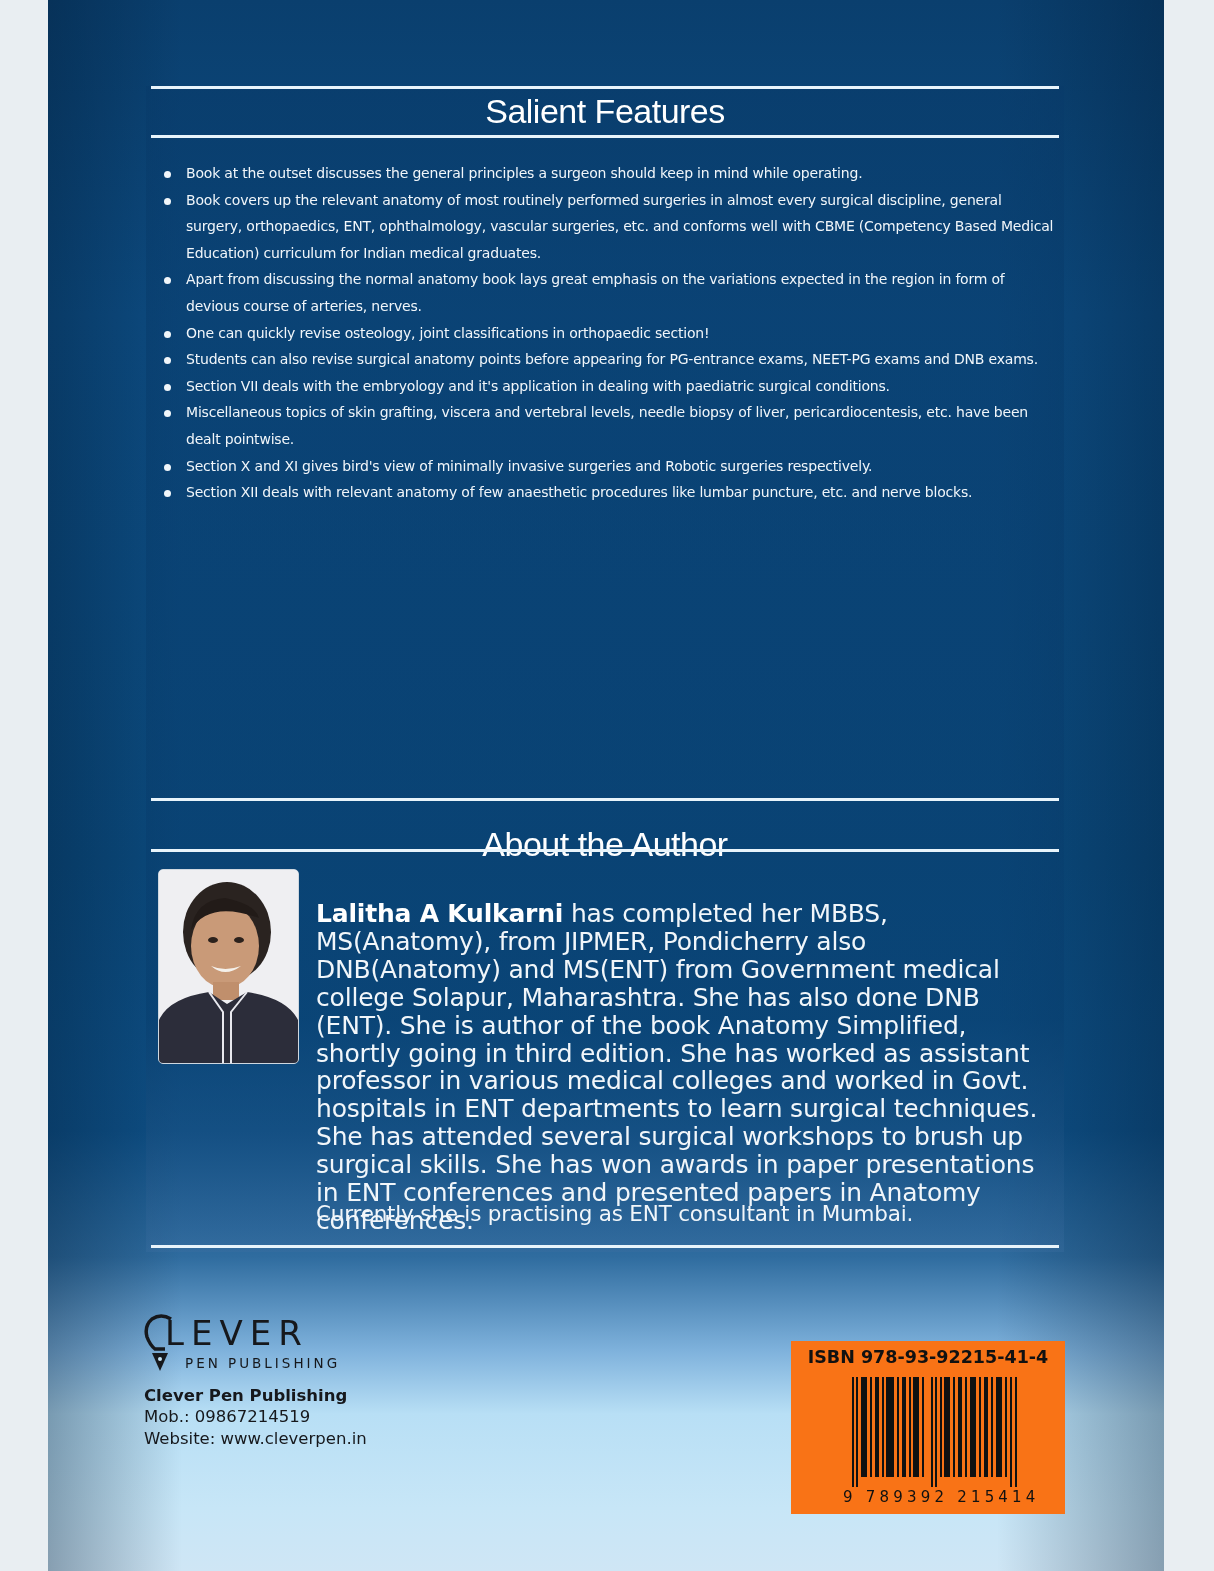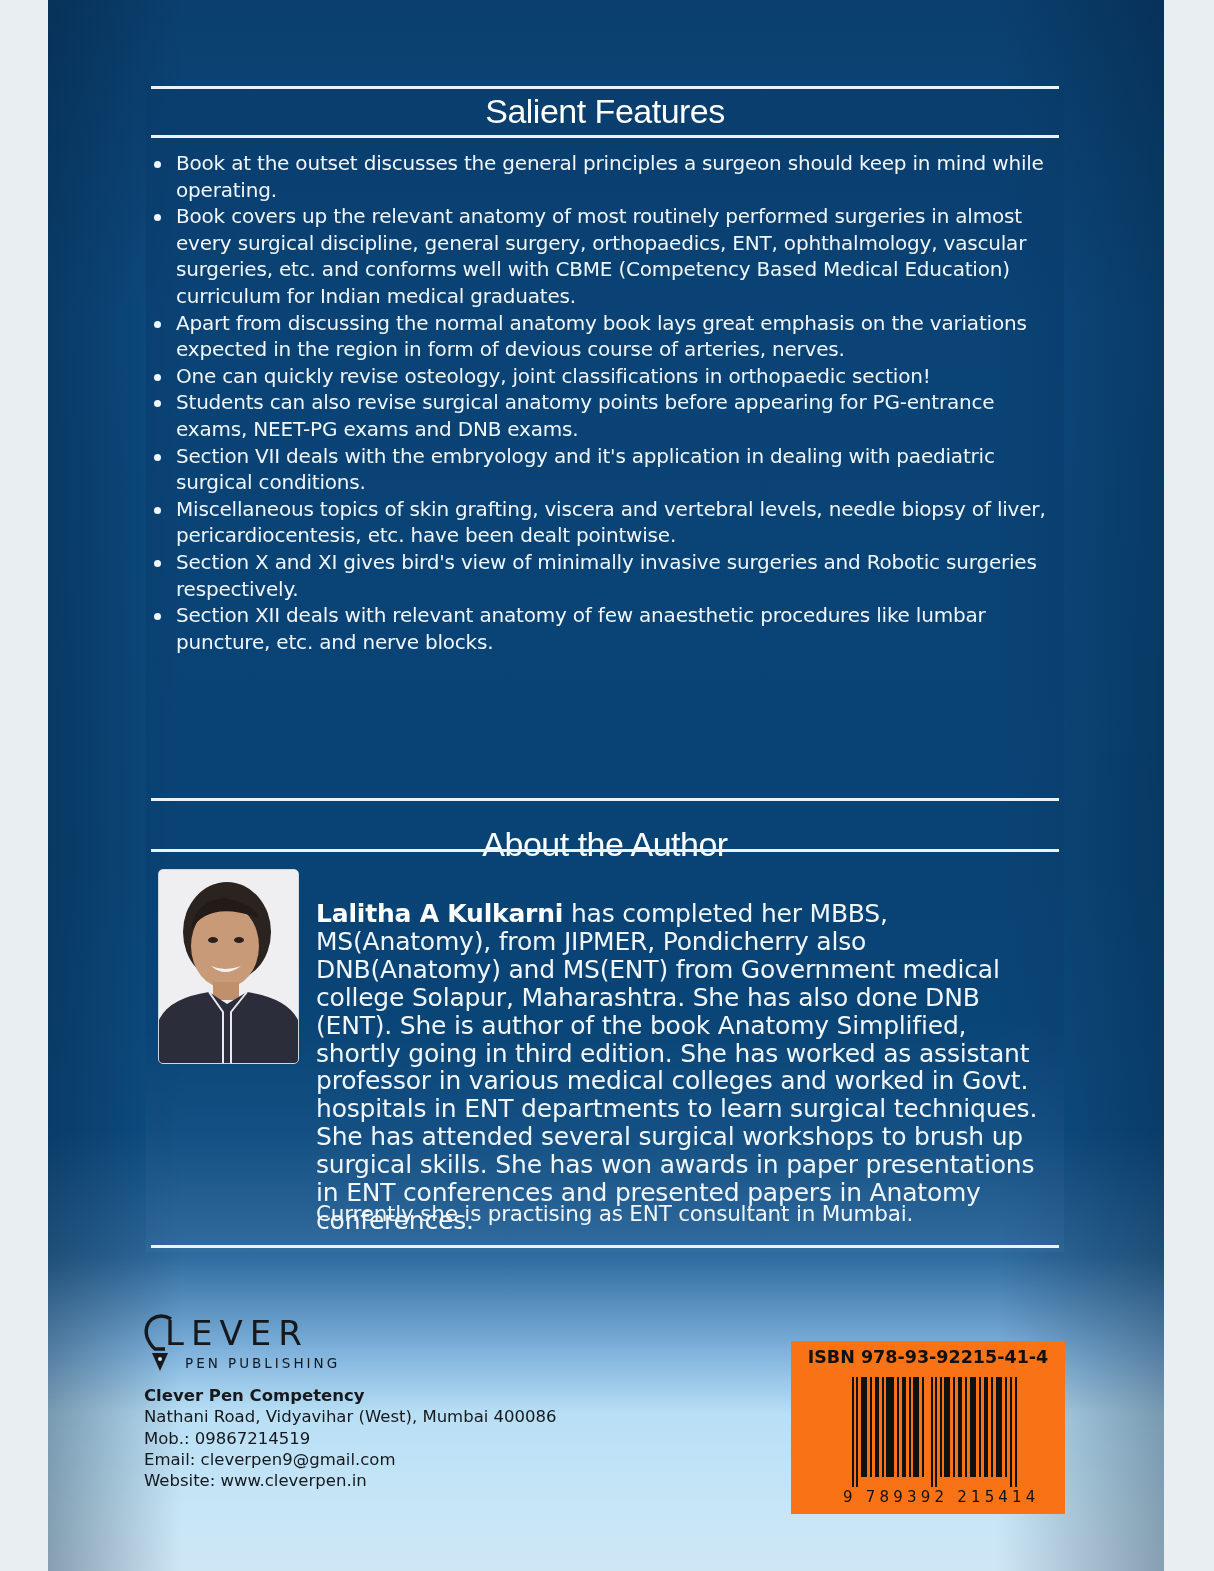--- a/index.html
+++ b/index.html
@@ -18,22 +18,22 @@
     position:absolute; left:146px; top:86px; width:918px; height:1166px;
     background:linear-gradient(180deg, rgba(8,58,105,0.55) 0%, rgba(8,62,110,0.55) 80%, rgba(60,110,160,0.35) 100%);
   }
   .rule { position:absolute; left:151px; width:908px; height:3px; background:#e8f4fb; }
   .heading {
     position:absolute; left:146px; width:918px; text-align:center;
     color:#ffffff; font-family:"Liberation Sans", sans-serif; font-size:34px;
     letter-spacing:-0.5px;
   }
   ul.features {
-    position:absolute; left:150px; top:150px; width:900px; margin:0; padding:0; list-style:none;
-    color:#f1f6fa; font-size:20px; line-height:26.6px; letter-spacing:-0.2px;
+    position:absolute; left:150px; top:150px; width:900px; margin:10px; padding:0; list-style:none;
+    color:#f1f6fa; font-size:14px; line-height:26.6px; letter-spacing:-0.2px;
   }
   ul.features li { position:relative; padding-left:26px; }
   ul.features li::before {
     content:""; position:absolute; left:4px; top:11px; width:7px; height:7px; border-radius:50%; background:#f1f6fa;
   }
   .author-photo {
     position:absolute; left:158px; top:869px; width:139px; height:193px;
     border:1px solid #cfd8e0; border-radius:5px; overflow:hidden;
     background:linear-gradient(180deg, #f4f4f6 0%, #ececef 100%);
   }
@@ -123,24 +123,22 @@
   <svg width="34" height="62" viewBox="0 0 34 62" style="position:absolute;left:0;top:0;">
     <path d="M28 6 Q18 0 9 6 Q1 13 4 24 Q7 32 12 36 L22 36" stroke="#16181c" stroke-width="3.5" fill="none"></path>
     <path d="M9 40 L25 40 L17 58 Z" fill="#16181c"></path>
     <circle cx="17" cy="46" r="2" fill="#c7e6f7"></circle>
   </svg>
   <span class="logo-word">LEVER</span>
   <span class="logo-sub">PEN PUBLISHING</span>
 </div>
 
 <div class="publisher">
-  <div class="pub-name">Clever Pen Competency</div>
-  <div>Nathani Road, Vidyavihar (West), Mumbai 400086</div>
+  <div class="pub-name">Clever Pen Publishing</div>
   <div>Mob.: 09867214519</div>
-  <div>Email: cleverpen9@gmail.com</div>
   <div>Website: www.cleverpen.in</div>
 </div>
 
 <div class="isbn-box">
   <div class="isbn-text">ISBN 978-93-92215-41-4</div>
   <svg class="barcode" viewBox="0 0 168 110" preserveAspectRatio="none">
     <g fill="#111">
       <rect x="0" y="0" width="2" height="110"></rect>
         <rect x="4" y="0" width="2" height="110"></rect>
       <rect x="9" y="0" width="6" height="100"></rect>

